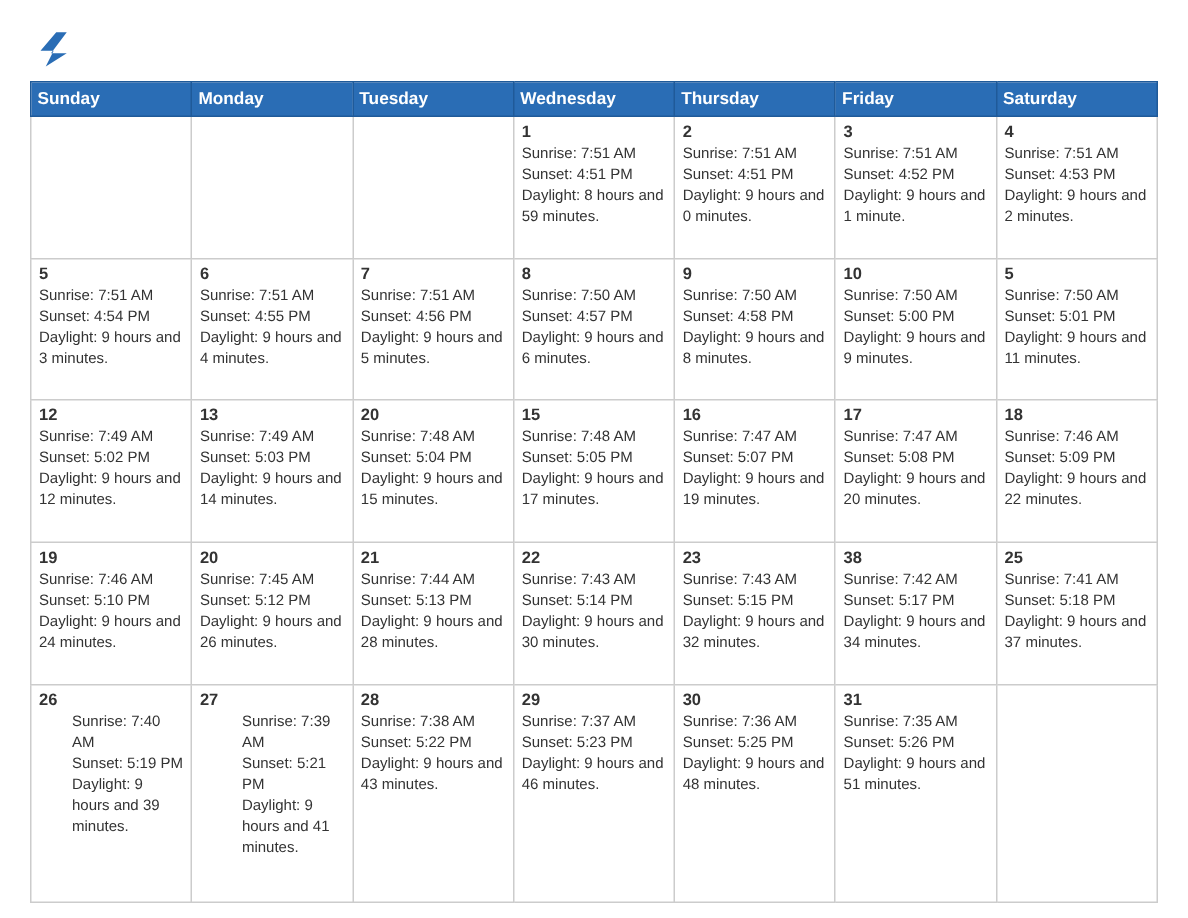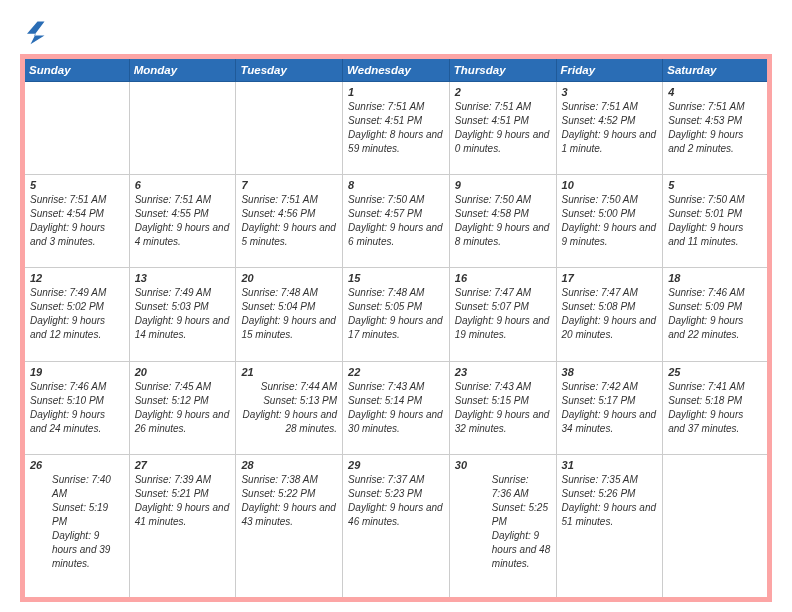--- a/index.html
+++ b/index.html
@@ -48,25 +48,24 @@
       color: #222;
       line-height: 1.1;
     }
     .location-title {
       font-size: 13px;
       color: #444;
       margin-top: 2px;
     }
     .calendar {
       flex: 1;
-      border: 5px solid #fca5a5;
+      border: 1px solid #fca5a5;
       border-collapse: collapse;
       width: 100%;
       table-layout: fixed;
-      font-style: italic;
     }
     .calendar th {
       background: #2a6db5;
       color: #fff;
       font-size: 11.5px;
       font-weight: bold;
       padding: 5px 4px;
       text-align: left;
       border: 1px solid #1f5a99;
     }
@@ -257,21 +256,21 @@
 Daylight: 9 hours and 24 minutes.</div>
           </td>
           <td>
             <span class="day-num">20</span>
             <div class="day-info" style="white-space: pre-line;">Sunrise: 7:45 AM
 Sunset: 5:12 PM
 Daylight: 9 hours and 26 minutes.</div>
           </td>
           <td>
             <span class="day-num">21</span>
-            <div class="day-info" style="white-space: pre-line; text-align: right;">Sunrise: 7:44 AM
+            <div class="day-info" style="white-space: pre-line;">Sunrise: 7:44 AM
 Sunset: 5:13 PM
 Daylight: 9 hours and 28 minutes.</div>
           </td>
           <td>
             <span class="day-num">22</span>
             <div class="day-info" style="white-space: pre-line;">Sunrise: 7:43 AM
 Sunset: 5:14 PM
 Daylight: 9 hours and 30 minutes.</div>
           </td>
           <td>
@@ -295,39 +294,39 @@
         </tr>
         <tr class="week-row">
           <td>
             <span class="day-num">26</span>
             <div class="day-info" style="white-space: pre-line; margin-left: 22px;">Sunrise: 7:40 AM
 Sunset: 5:19 PM
 Daylight: 9 hours and 39 minutes.</div>
           </td>
           <td>
             <span class="day-num">27</span>
-            <div class="day-info" style="white-space: pre-line;">Sunrise: 7:39 AM
+            <div class="day-info" style="white-space: pre-line; margin-left: 28px;">Sunrise: 7:39 AM
 Sunset: 5:21 PM
 Daylight: 9 hours and 41 minutes.</div>
           </td>
           <td>
             <span class="day-num">28</span>
             <div class="day-info" style="white-space: pre-line;">Sunrise: 7:38 AM
 Sunset: 5:22 PM
 Daylight: 9 hours and 43 minutes.</div>
           </td>
           <td>
             <span class="day-num">29</span>
             <div class="day-info" style="white-space: pre-line;">Sunrise: 7:37 AM
 Sunset: 5:23 PM
 Daylight: 9 hours and 46 minutes.</div>
           </td>
           <td>
             <span class="day-num">30</span>
-            <div class="day-info" style="white-space: pre-line; margin-left: 37px;">Sunrise: 7:36 AM
+            <div class="day-info" style="white-space: pre-line;">Sunrise: 7:36 AM
 Sunset: 5:25 PM
 Daylight: 9 hours and 48 minutes.</div>
           </td>
           <td>
             <span class="day-num">31</span>
             <div class="day-info" style="white-space: pre-line;">Sunrise: 7:35 AM
 Sunset: 5:26 PM
 Daylight: 9 hours and 51 minutes.</div>
           </td>
           <td class="empty"></td>

